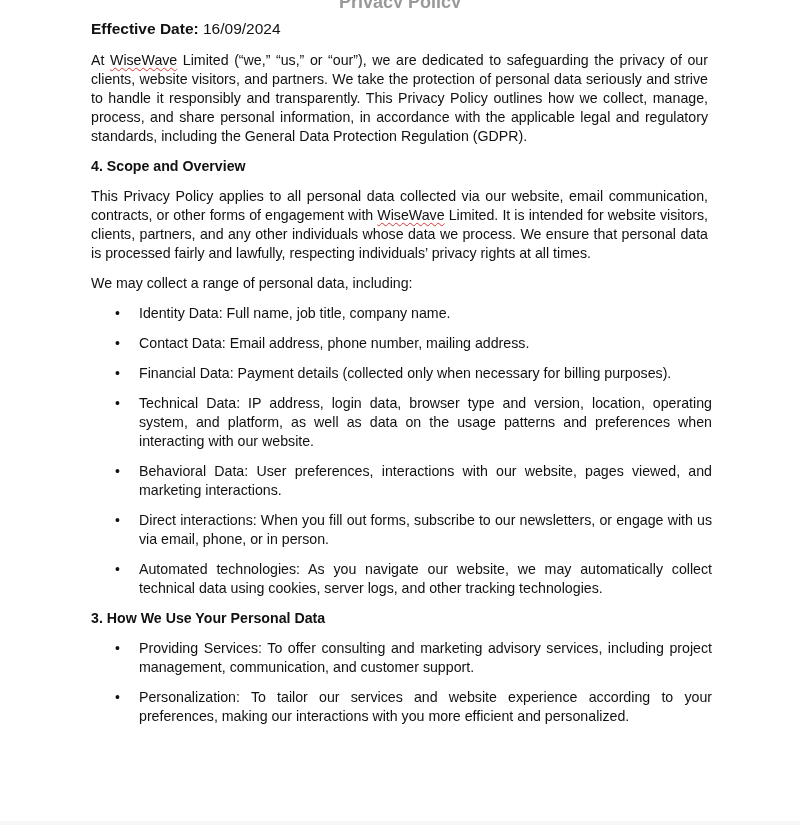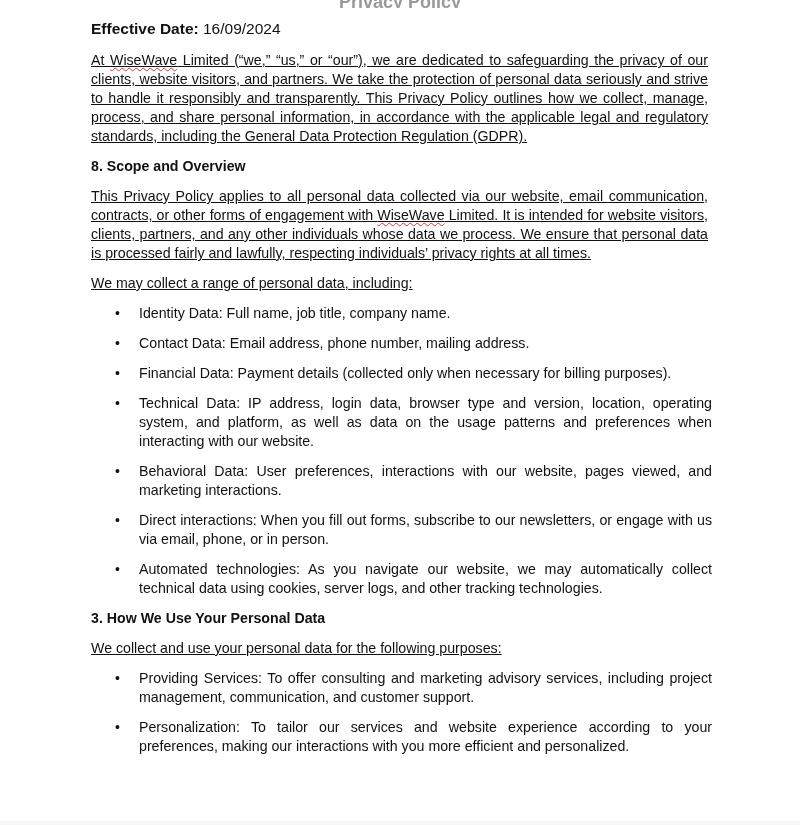--- a/index.html
+++ b/index.html
@@ -53,21 +53,20 @@
     }
     .effective {
       font-size: 15.5px;
       margin: 0 0 12px 0;
       line-height: 20px;
     }
     .effective b { font-weight: bold; }
     p {
       margin: 0 4px 11px 0;
       text-align: justify;
-      text-decoration: underline;
     }
     h2 {
       font-size: 14.2px;
       font-weight: bold;
       margin: 0 0 11px 0;
       line-height: 19px;
     }
     ul {
       list-style: none;
       margin: 0 0 11px 0;
@@ -100,41 +99,40 @@
 
   <div class="content">
 
     <div class="effective">
       <b>Effective Date:</b>
       <span>16/09/2024</span>
     </div>
 
     <p><span>At </span><span class="spell">WiseWave</span><span> Limited (“we,” “us,” or “our”), we are dedicated to safeguarding the privacy of our clients, website visitors, and partners. We take the protection of personal data seriously and strive to handle it responsibly and transparently. This Privacy Policy outlines how we collect, manage, process, and share personal information, in accordance with the applicable legal and regulatory standards, including the General Data Protection Regulation (GDPR).</span></p>
 
-    <h2>8. Scope and Overview</h2>
+    <h2>4. Scope and Overview</h2>
     <p><span>This Privacy Policy applies to all personal data collected via our website, email communication, contracts, or other forms of engagement with </span><span class="spell">WiseWave</span><span> Limited. It is intended for website visitors, clients, partners, and any other individuals whose data we process. We ensure that personal data is processed fairly and lawfully, respecting individuals’ privacy rights at all times.</span></p>
 
     <p>We may collect a range of personal data, including:</p>
 
     <ul>
       <li><span class="bullet">•</span><b>Identity Data:</b><span> Full name, job title, company name.</span></li>
       <li><span class="bullet">•</span><b>Contact Data:</b><span> Email address, phone number, mailing address.</span></li>
       <li><span class="bullet">•</span><b>Financial Data:</b><span> Payment details (collected only when necessary for billing purposes).</span></li>
       <li><span class="bullet">•</span><b>Technical Data:</b><span> IP address, login data, browser type and version, location, operating system, and platform, as well as data on the usage patterns and preferences when interacting with our website.</span></li>
       <li><span class="bullet">•</span><b>Behavioral Data:</b><span> User preferences, interactions with our website, pages viewed, and marketing interactions.</span></li>
     </ul>
 
 
     <ul>
       <li><span class="bullet">•</span><b>Direct interactions:</b><span> When you fill out forms, subscribe to our newsletters, or engage with us via email, phone, or in person.</span></li>
       <li><span class="bullet">•</span><b>Automated technologies:</b><span> As you navigate our website, we may automatically collect technical data using cookies, server logs, and other tracking technologies.</span></li>
     </ul>
 
     <h2>3. How We Use Your Personal Data</h2>
-    <p>We collect and use your personal data for the following purposes:</p>
 
     <ul>
       <li><span class="bullet">•</span><b>Providing Services:</b><span> To offer consulting and marketing advisory services, including project management, communication, and customer support.</span></li>
       <li><span class="bullet">•</span><b>Personalization:</b><span> To tailor our services and website experience according to your preferences, making our interactions with you more efficient and personalized.</span></li>
     </ul>
 
   </div>
 </div>
 <div class="bottom-band"></div>
 

